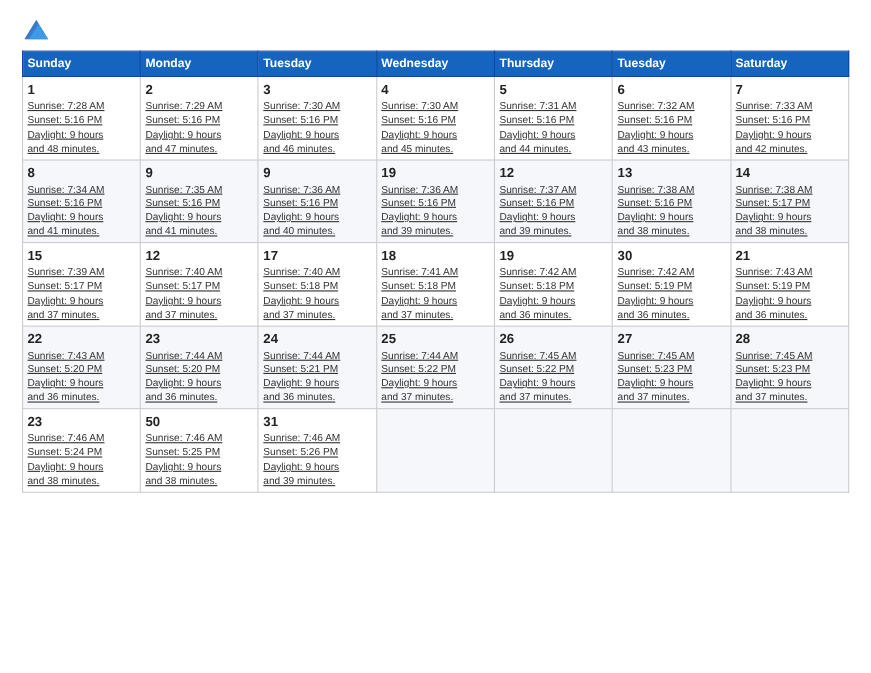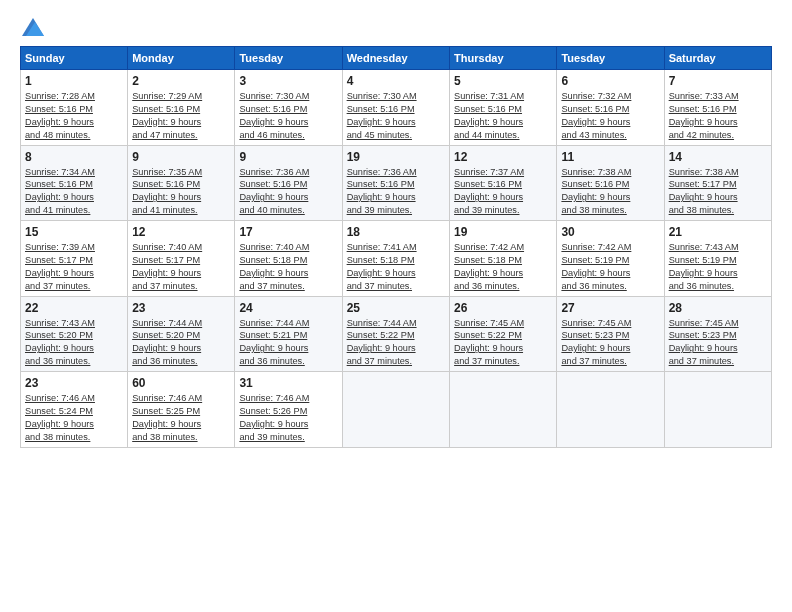--- a/index.html
+++ b/index.html
@@ -175,21 +175,21 @@
           </td>
           <td>
             <span class="day-num">19</span>
             <div class="day-info">Sunrise: 7:36 AM<br>Sunset: 5:16 PM<br>Daylight: 9 hours<br>and 39 minutes.</div>
           </td>
           <td>
             <span class="day-num">12</span>
             <div class="day-info">Sunrise: 7:37 AM<br>Sunset: 5:16 PM<br>Daylight: 9 hours<br>and 39 minutes.</div>
           </td>
           <td>
-            <span class="day-num">11</span>
+            <span class="day-num">13</span>
             <div class="day-info">Sunrise: 7:38 AM<br>Sunset: 5:16 PM<br>Daylight: 9 hours<br>and 38 minutes.</div>
           </td>
           <td>
             <span class="day-num">14</span>
             <div class="day-info">Sunrise: 7:38 AM<br>Sunset: 5:17 PM<br>Daylight: 9 hours<br>and 38 minutes.</div>
           </td>
         </tr>
         <tr>
           <td>
             <span class="day-num">15</span>
@@ -249,21 +249,21 @@
             <span class="day-num">28</span>
             <div class="day-info">Sunrise: 7:45 AM<br>Sunset: 5:23 PM<br>Daylight: 9 hours<br>and 37 minutes.</div>
           </td>
         </tr>
         <tr>
           <td>
             <span class="day-num">23</span>
             <div class="day-info">Sunrise: 7:46 AM<br>Sunset: 5:24 PM<br>Daylight: 9 hours<br>and 38 minutes.</div>
           </td>
           <td>
-            <span class="day-num">60</span>
+            <span class="day-num">50</span>
             <div class="day-info">Sunrise: 7:46 AM<br>Sunset: 5:25 PM<br>Daylight: 9 hours<br>and 38 minutes.</div>
           </td>
           <td>
             <span class="day-num">31</span>
             <div class="day-info">Sunrise: 7:46 AM<br>Sunset: 5:26 PM<br>Daylight: 9 hours<br>and 39 minutes.</div>
           </td>
           <td class="empty-cell"></td>
           <td class="empty-cell"></td>
           <td class="empty-cell"></td>
           <td class="empty-cell"></td>

